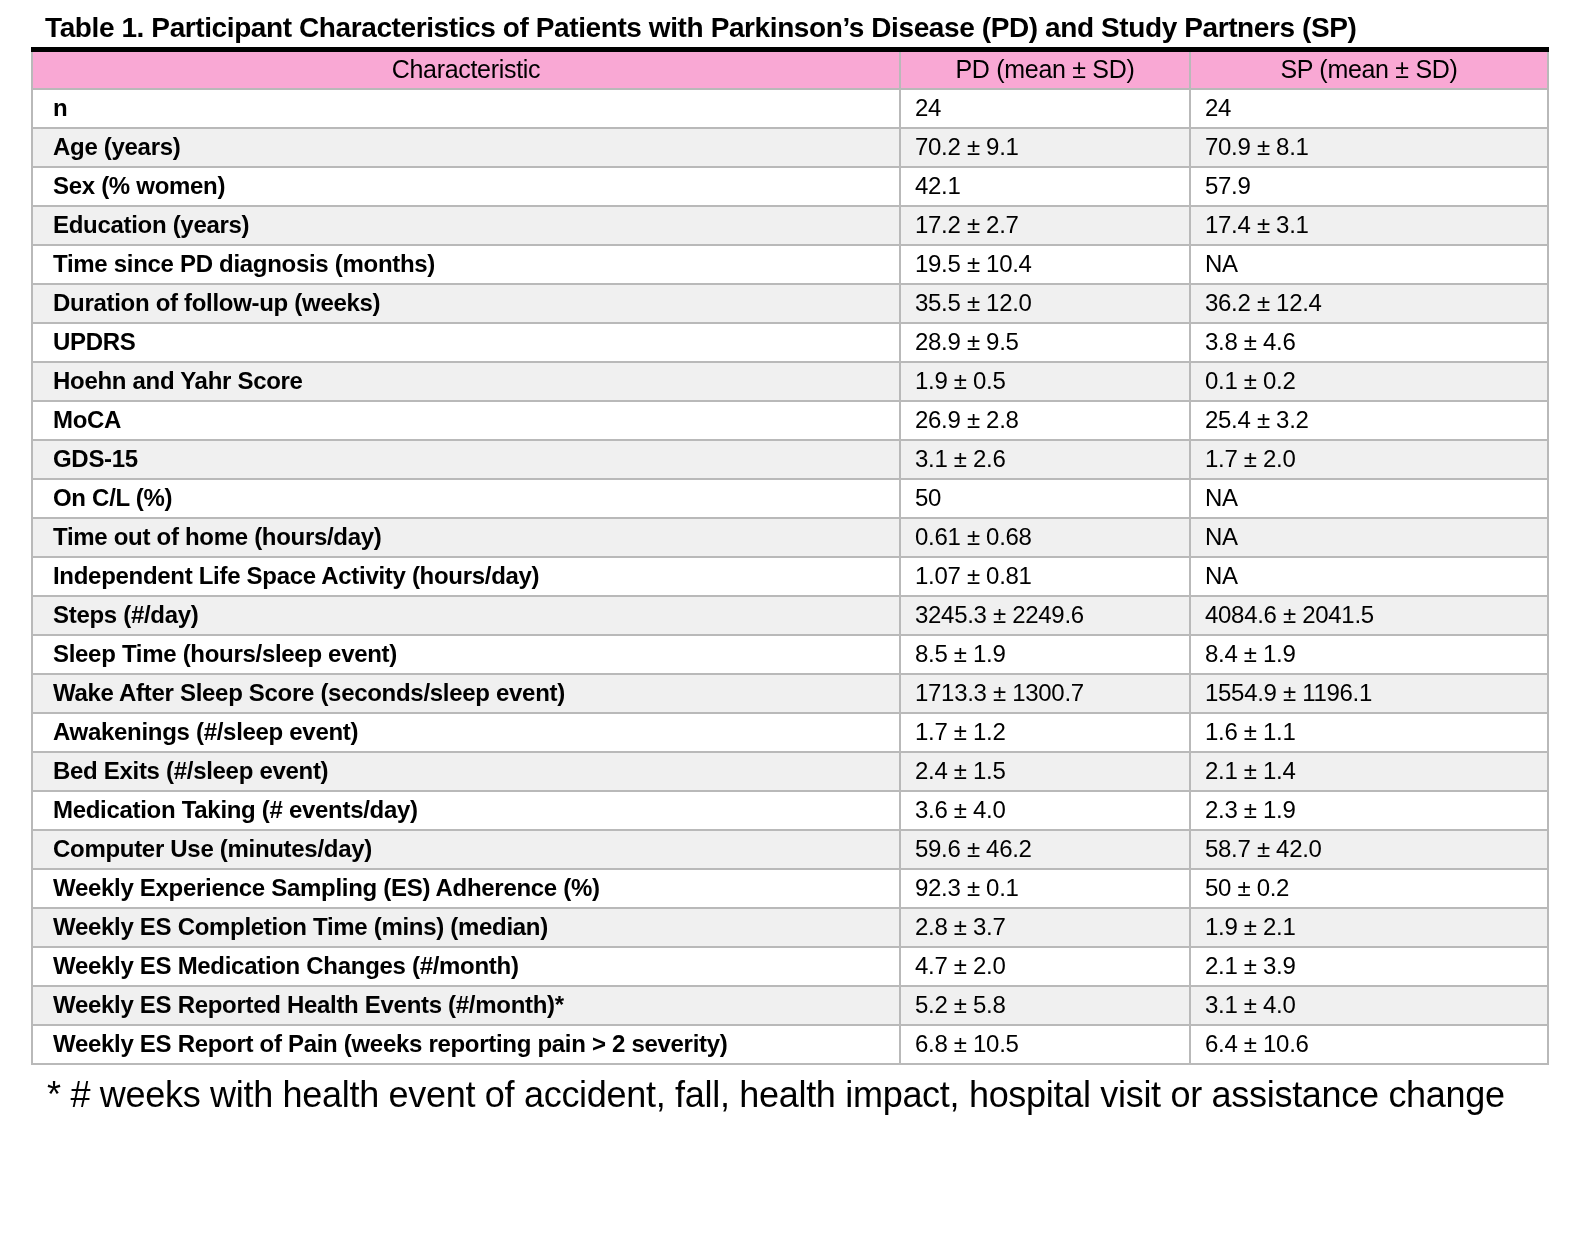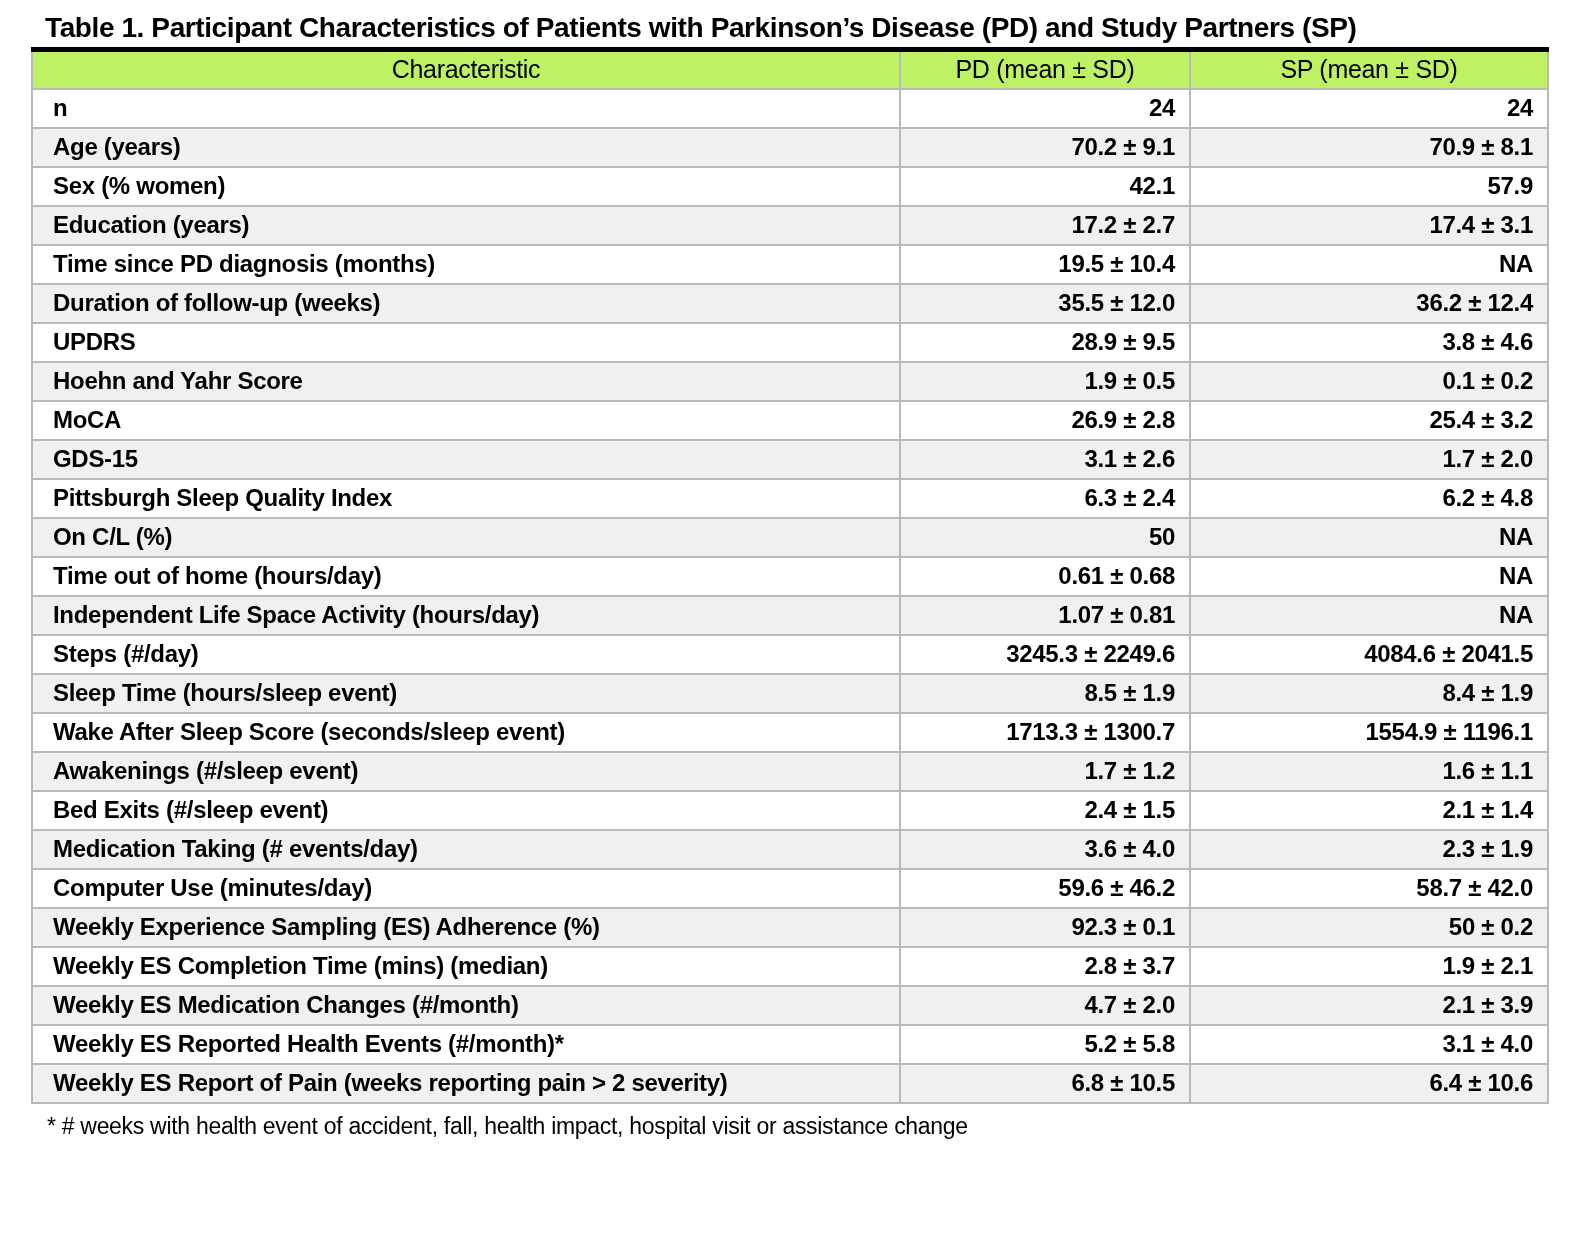--- a/index.html
+++ b/index.html
@@ -38,39 +38,38 @@
     border: 2px solid #b9b9b9;
     box-sizing: border-box;
     height: 39px;
     padding: 0 14px;
     font-size: 24px;
     letter-spacing: -0.3px;
     overflow: hidden;
     white-space: nowrap;
   }
   .char-table thead th {
-    background: #bef264;
+    background: #f9a8d4;
     font-weight: 400;
     text-align: center;
     font-size: 25px;
   }
   .char-table td.label {
     font-weight: 700;
     text-align: left;
     padding-left: 20px;
   }
   .char-table td.val {
-    font-weight: 700;
-    text-align: right;
+    font-weight: 400;
   }
   .char-table tbody tr:nth-child(even) td {
     background: #f0f0f0;
   }
   .footnote {
-    font-size: 23px;
+    font-size: 36px;
     font-weight: 400;
     letter-spacing: -0.3px;
     padding-left: 16px;
     margin-top: 9px;
     white-space: nowrap;
   }
 </style>
 </head>
 <body>
 
@@ -136,25 +135,20 @@
           <td class="label">MoCA</td>
           <td class="val">26.9 ± 2.8</td>
           <td class="val">25.4 ± 3.2</td>
         </tr>
         <tr>
           <td class="label">GDS-15</td>
           <td class="val">3.1 ± 2.6</td>
           <td class="val">1.7 ± 2.0</td>
         </tr>
         <tr>
-          <td class="label">Pittsburgh Sleep Quality Index</td>
-          <td class="val">6.3 ± 2.4</td>
-          <td class="val">6.2 ± 4.8</td>
-        </tr>
-        <tr>
           <td class="label">On C/L (%)</td>
           <td class="val">50</td>
           <td class="val">NA</td>
         </tr>
         <tr>
           <td class="label">Time out of home (hours/day)</td>
           <td class="val">0.61 ± 0.68</td>
           <td class="val">NA</td>
         </tr>
         <tr>

